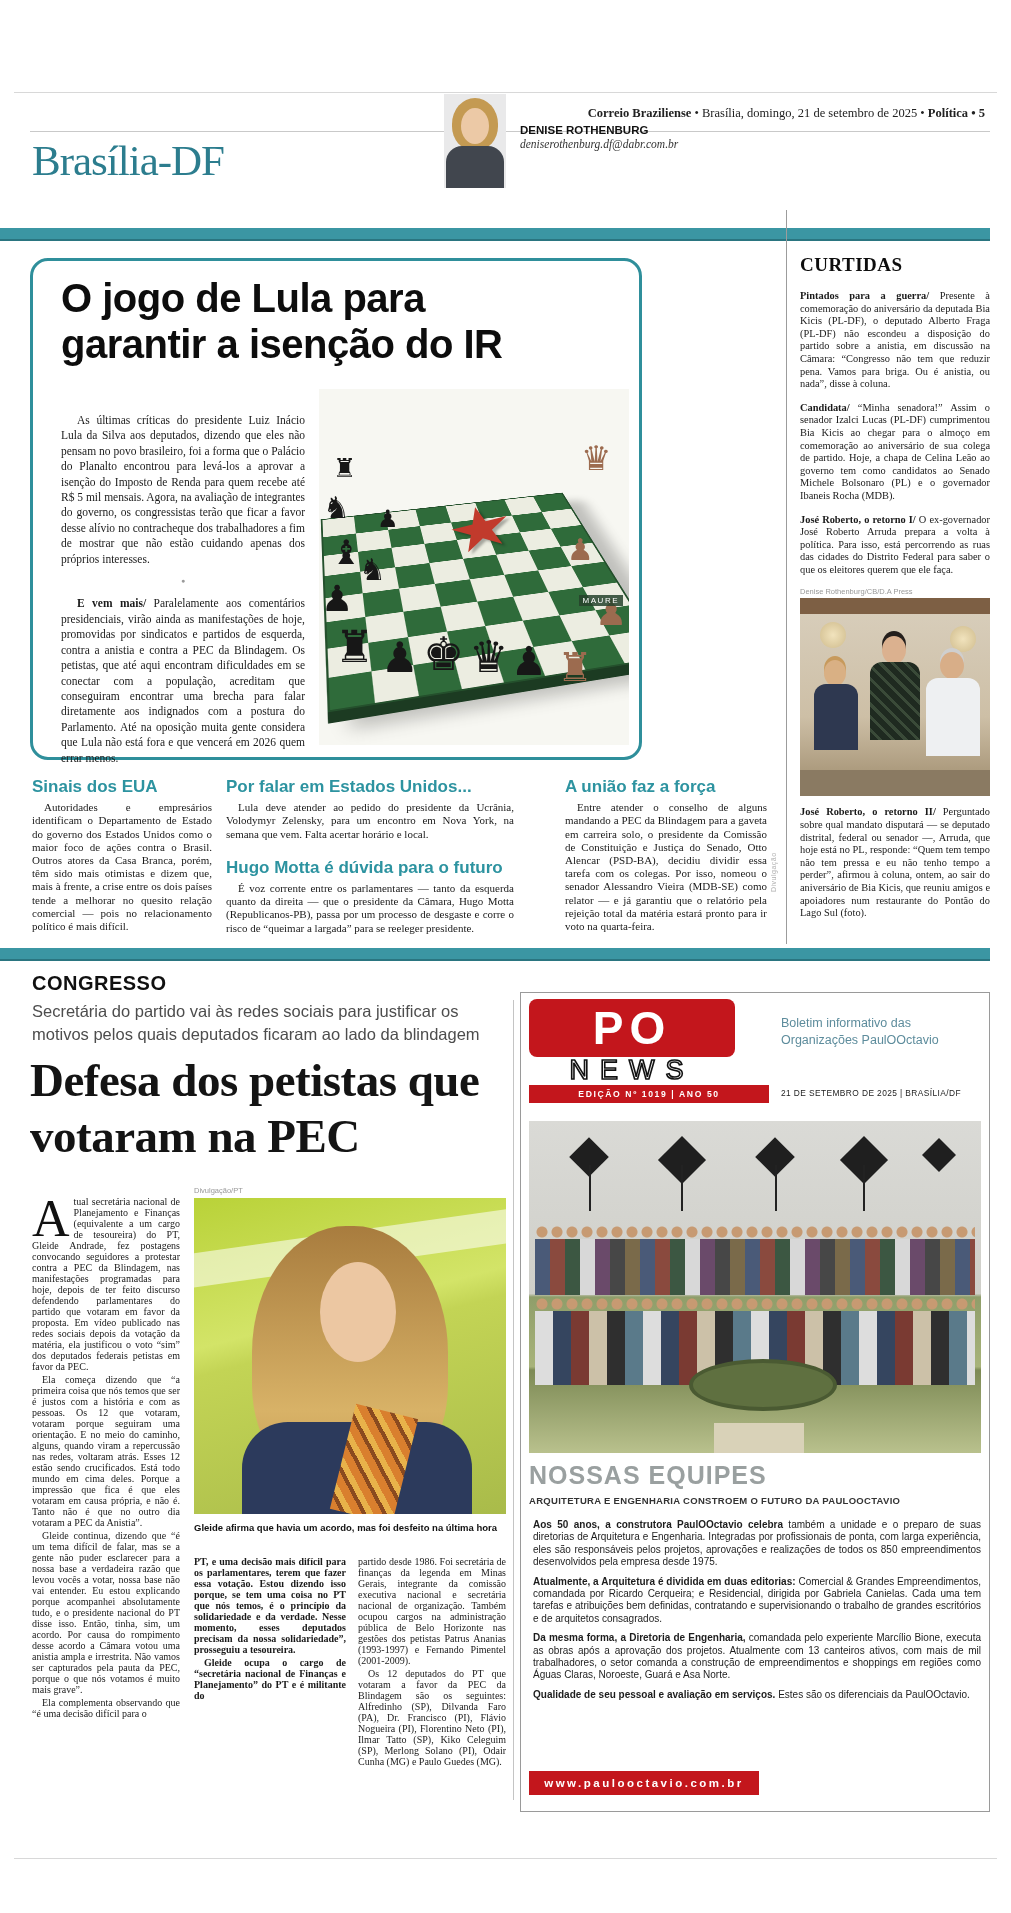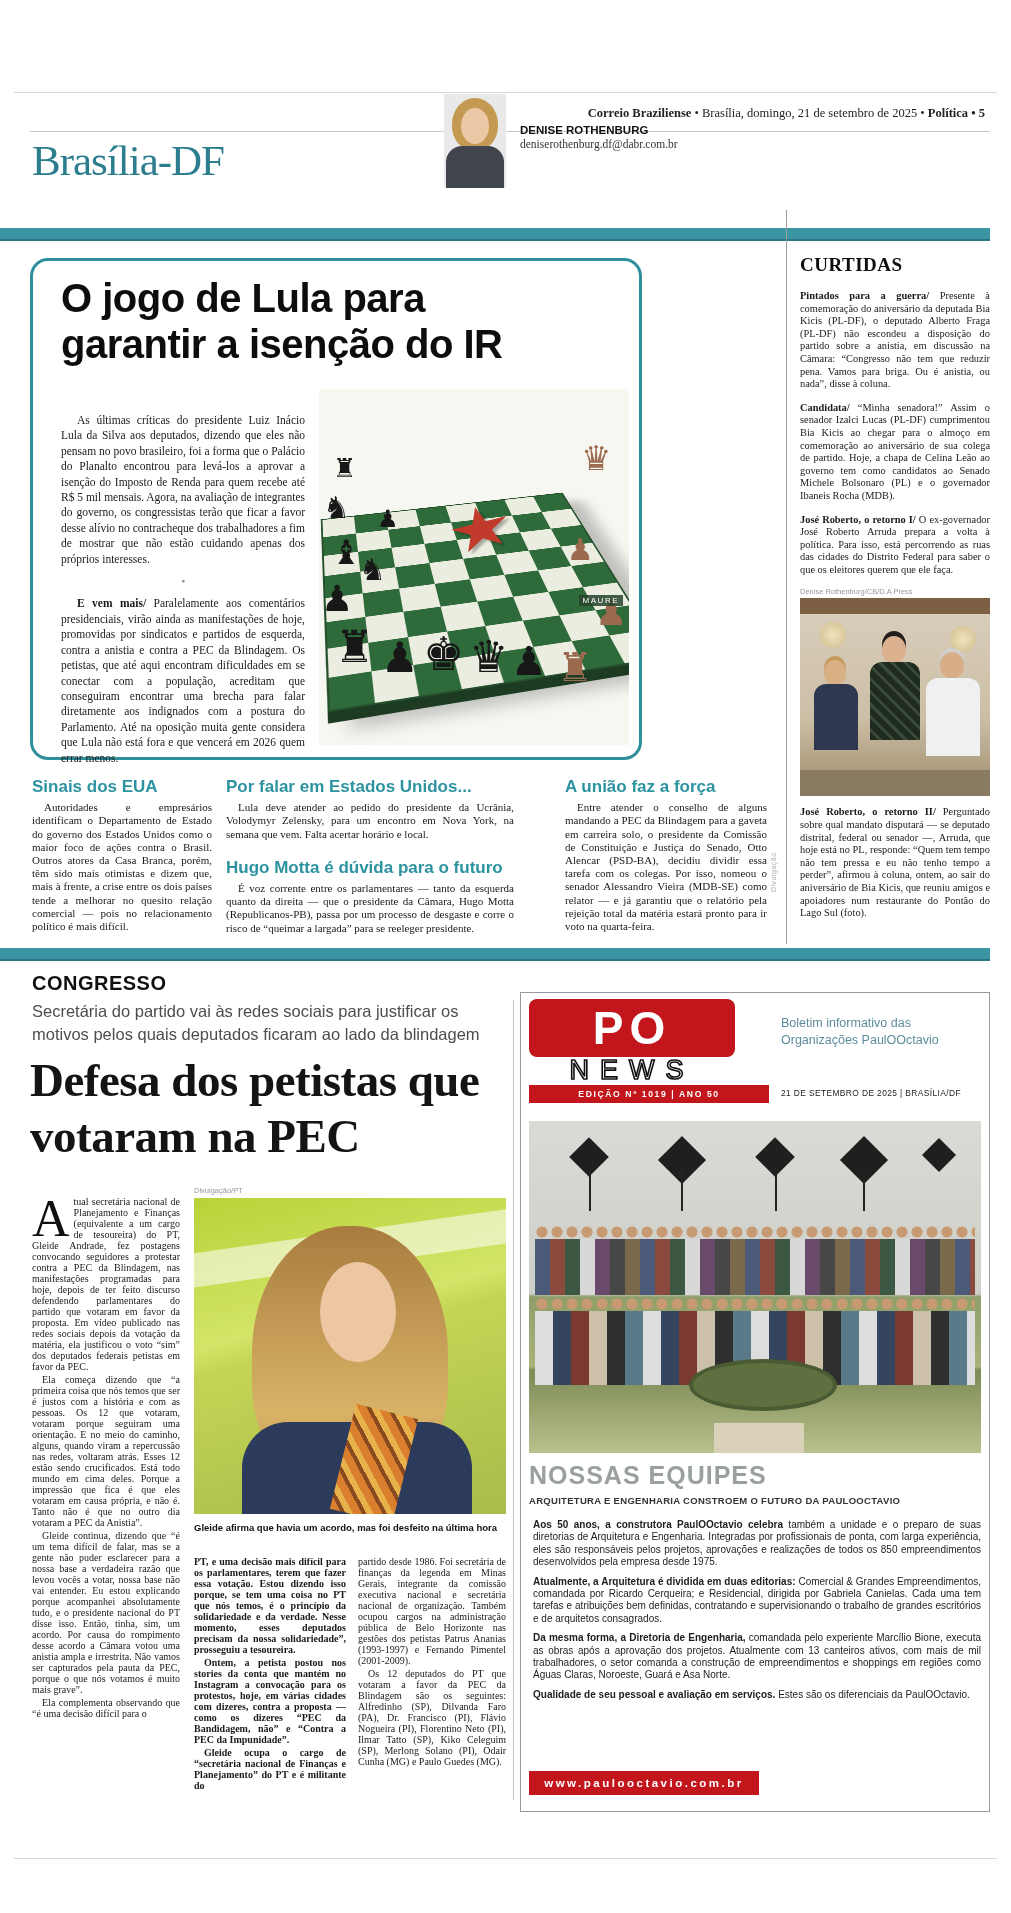--- a/index.html
+++ b/index.html
@@ -11,21 +11,21 @@
   .edition .b{font-weight:bold;}
   .edition-rule{position:absolute;top:131px;left:30px;width:960px;height:1px;background:#c9c9c9;}
   .masthead{position:absolute;left:32px;top:136px;font-size:43px;color:#2c7d8e;letter-spacing:-1px;
             font-family:"Liberation Serif",serif;}
   .col-photo{position:absolute;left:444px;top:94px;width:62px;height:94px;background:#e9e9ea;overflow:hidden;}
   .col-photo .hair{position:absolute;left:8px;top:4px;width:46px;height:52px;border-radius:50% 50% 45% 45%;background:#c49a52;}
   .col-photo .face{position:absolute;left:17px;top:14px;width:28px;height:36px;border-radius:50%;background:#ecc9a6;}
   .col-photo .body{position:absolute;left:2px;top:52px;width:58px;height:42px;border-radius:16px 16px 0 0;background:#41464e;}
   .col-id{position:absolute;left:520px;top:124px;}
   .col-name{font-family:"Liberation Sans",sans-serif;font-weight:bold;font-size:11.5px;color:#111;}
-  .col-mail{font-size:11.5px;color:#333;margin-top:2px;}
+  .col-mail{font-style:italic;font-size:11.5px;color:#333;margin-top:2px;}
   .tealbar{position:absolute;left:0;height:11px;background:#3b96a3;border-bottom:2px solid #2a7580;}
   .bar1{top:228px;width:990px;}
   .bar2{top:948px;width:990px;}
   
   .leadbox{position:absolute;left:30px;top:258px;width:606px;height:496px;border:3px solid #2f8f9b;border-radius:18px;background:#fff;}
   .leadbox h1{position:absolute;left:28px;top:14px;width:500px;margin:0;font-family:"Liberation Sans",sans-serif;
               font-weight:bold;font-size:40px;line-height:46px;letter-spacing:-0.5px;color:#0d0d0d;}
   .leadtext{position:absolute;left:28px;top:152px;width:244px;font-size:11.5px;line-height:15.4px;text-align:justify;}
   .leadtext p{margin:0;text-indent:16px;}
   .sep{display:block;text-align:center;color:#9a9a9a;font-size:7px;margin:7px 0;}
@@ -239,21 +239,20 @@
     <div class="streak"></div>
     <div class="hair"></div>
     <div class="face"></div>
     <div class="torso"></div>
     <div class="scarf"></div>
   </div>
   <div class="g-caption">Gleide afirma que havia um acordo, mas foi desfeito na última hora</div>
 
   <div class="ccol c2">
     <p class="first">PT, e uma decisão mais difícil para os parlamentares, terem que fazer essa votação. Estou dizendo isso porque, se tem uma coisa no PT que nós temos, é o princípio da solidariedade e da verdade. Nesse momento, esses deputados precisam da nossa solidariedade”, prosseguiu a tesoureira.</p>
-    <p>Ontem, a petista postou nos stories da conta que mantém no Instagram a convocação para os protestos, hoje, em várias cidades com dizeres, contra a proposta — como os dizeres “PEC da Bandidagem, não” e “Contra a PEC da Impunidade”.</p>
     <p>Gleide ocupa o cargo de “secretária nacional de Finanças e Planejamento” do PT e é militante do</p>
   </div>
   <div class="ccol c3">
     <p class="first">partido desde 1986. Foi secretária de finanças da legenda em Minas Gerais, integrante da comissão executiva nacional e secretária nacional de organização. Também ocupou cargos na administração pública de Belo Horizonte nas gestões dos petistas Patrus Ananias (1993-1997) e Fernando Pimentel (2001-2009).</p>
     <p>Os 12 deputados do PT que votaram a favor da PEC da Blindagem são os seguintes: Alfredinho (SP), Dilvanda Faro (PA), Dr. Francisco (PI), Flávio Nogueira (PI), Florentino Neto (PI), Ilmar Tatto (SP), Kiko Celeguim (SP), Merlong Solano (PI), Odair Cunha (MG) e Paulo Guedes (MG).</p>
   </div>
 
   <div class="ad-rule"></div>
   <section class="ad">
     <div class="po-box">

